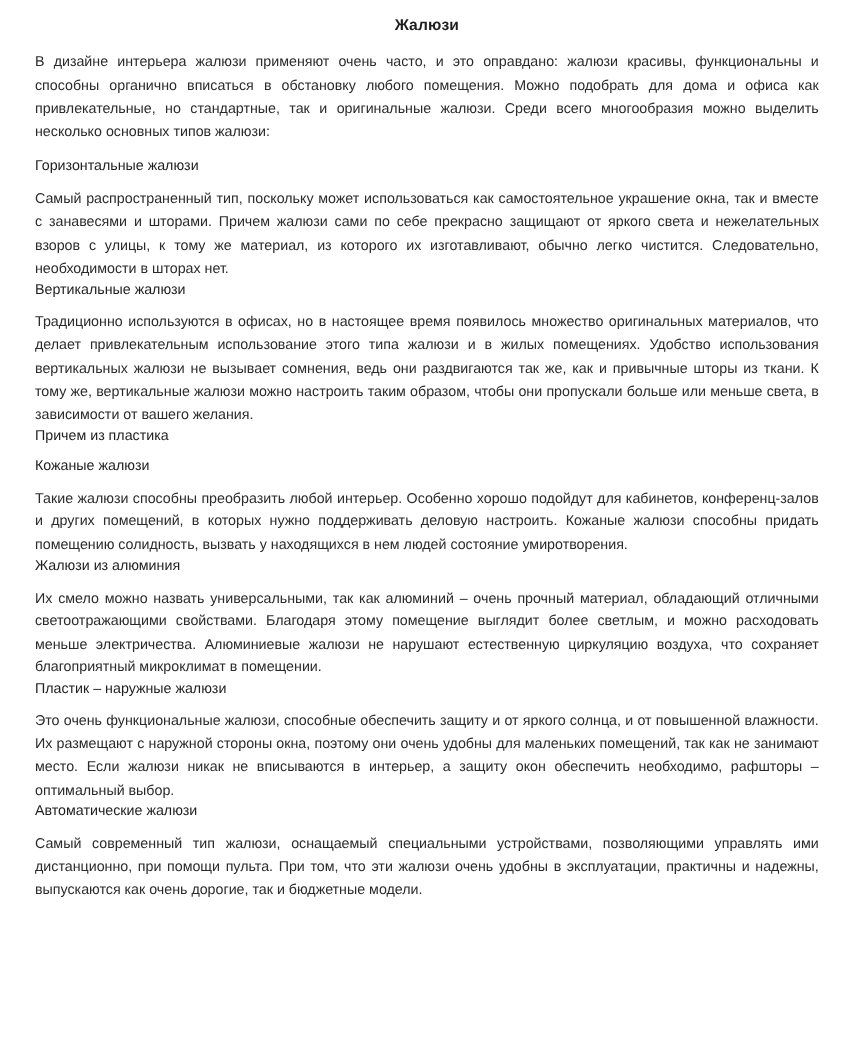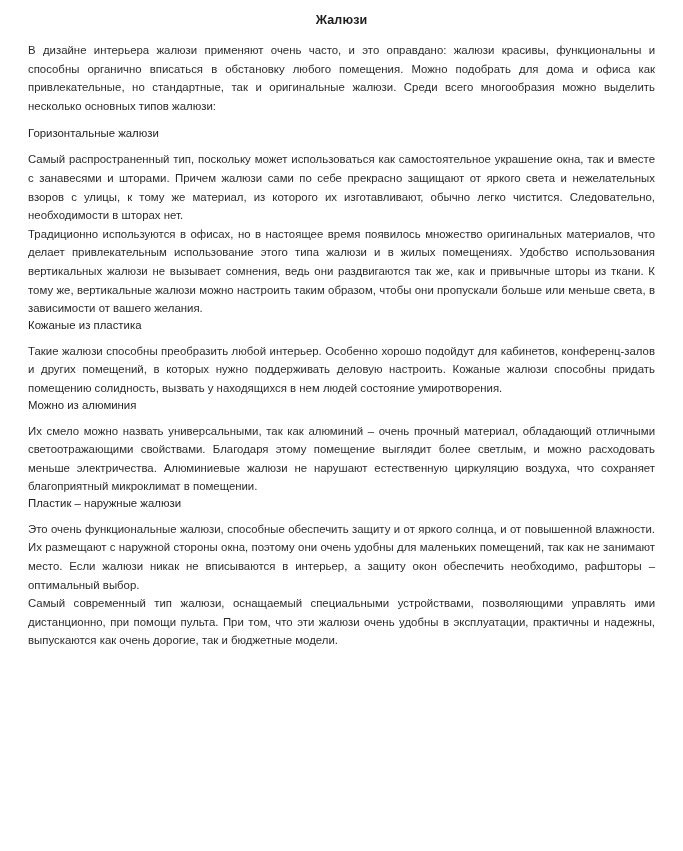--- a/index.html
+++ b/index.html
@@ -64,39 +64,42 @@
   <h1 class="doc-title">Жалюзи</h1>
 
   <p class="para">В дизайне интерьера жалюзи применяют очень часто, и это оправдано: жалюзи красивы, функциональны и способны органично вписаться в обстановку любого помещения.  Можно подобрать для дома и офиса как привлекательные, но стандартные, так и оригинальные жалюзи. Среди всего многообразия можно выделить несколько основных типов жалюзи:</p>
 
   <div class="block">
     <h2 class="section-heading">Горизонтальные жалюзи</h2>
     <p class="para">Самый распространенный тип, поскольку может использоваться как самостоятельное украшение окна, так и вместе с занавесями и шторами. Причем жалюзи сами по себе прекрасно защищают от яркого света и нежелательных взоров с улицы, к тому же материал, из которого их изготавливают, обычно легко чистится. Следовательно, необходимости в шторах нет.</p>
   </div>
 
   <div class="block">
+    <h2 class="section-heading">Вертикальные жалюзи</h2>
     <p class="para">Традиционно используются в офисах, но в настоящее время появилось множество оригинальных материалов, что делает привлекательным использование этого типа жалюзи и в жилых помещениях. Удобство использования вертикальных жалюзи не вызывает сомнения, ведь они раздвигаются так же, как и привычные шторы из ткани. К тому же, вертикальные жалюзи можно настроить таким образом, чтобы они пропускали больше или меньше света, в зависимости от вашего желания.</p>
   </div>
 
   <div class="block">
-    <h2 class="section-heading">Кожаные из пластика</h2>
+    <h2 class="section-heading">Причем из пластика</h2>
   </div>
 
   <div class="block">
+    <h2 class="section-heading">Кожаные жалюзи</h2>
     <p class="para">Такие жалюзи способны преобразить любой интерьер. Особенно хорошо подойдут для кабинетов, конференц-залов и других помещений, в которых нужно поддерживать деловую настроить. Кожаные жалюзи способны придать помещению солидность, вызвать у находящихся в нем людей состояние умиротворения.</p>
   </div>
 
   <div class="block">
-    <h2 class="section-heading">Можно из алюминия</h2>
+    <h2 class="section-heading">Жалюзи из алюминия</h2>
     <p class="para">Их смело можно назвать универсальными, так как алюминий – очень прочный материал, обладающий отличными светоотражающими свойствами. Благодаря этому помещение выглядит более светлым, и можно расходовать меньше электричества. Алюминиевые жалюзи не нарушают естественную циркуляцию воздуха, что сохраняет благоприятный микроклимат в помещении.</p>
   </div>
 
   <div class="block">
     <h2 class="section-heading">Пластик – наружные жалюзи</h2>
     <p class="para">Это очень функциональные жалюзи, способные обеспечить защиту и от яркого солнца, и от повышенной влажности. Их  размещают с наружной стороны окна, поэтому они очень удобны для маленьких помещений, так как не занимают место. Если жалюзи никак не вписываются в интерьер, а защиту окон обеспечить необходимо, рафшторы – оптимальный выбор.</p>
   </div>
 
   <div class="block">
+    <h2 class="section-heading">Автоматические жалюзи</h2>
     <p class="para">Самый современный тип жалюзи, оснащаемый специальными устройствами, позволяющими управлять ими дистанционно, при помощи пульта. При том, что эти жалюзи очень удобны в эксплуатации, практичны и надежны, выпускаются как очень дорогие, так и бюджетные модели.</p>
   </div>
 
 
 </div>
 
 </body></html>

